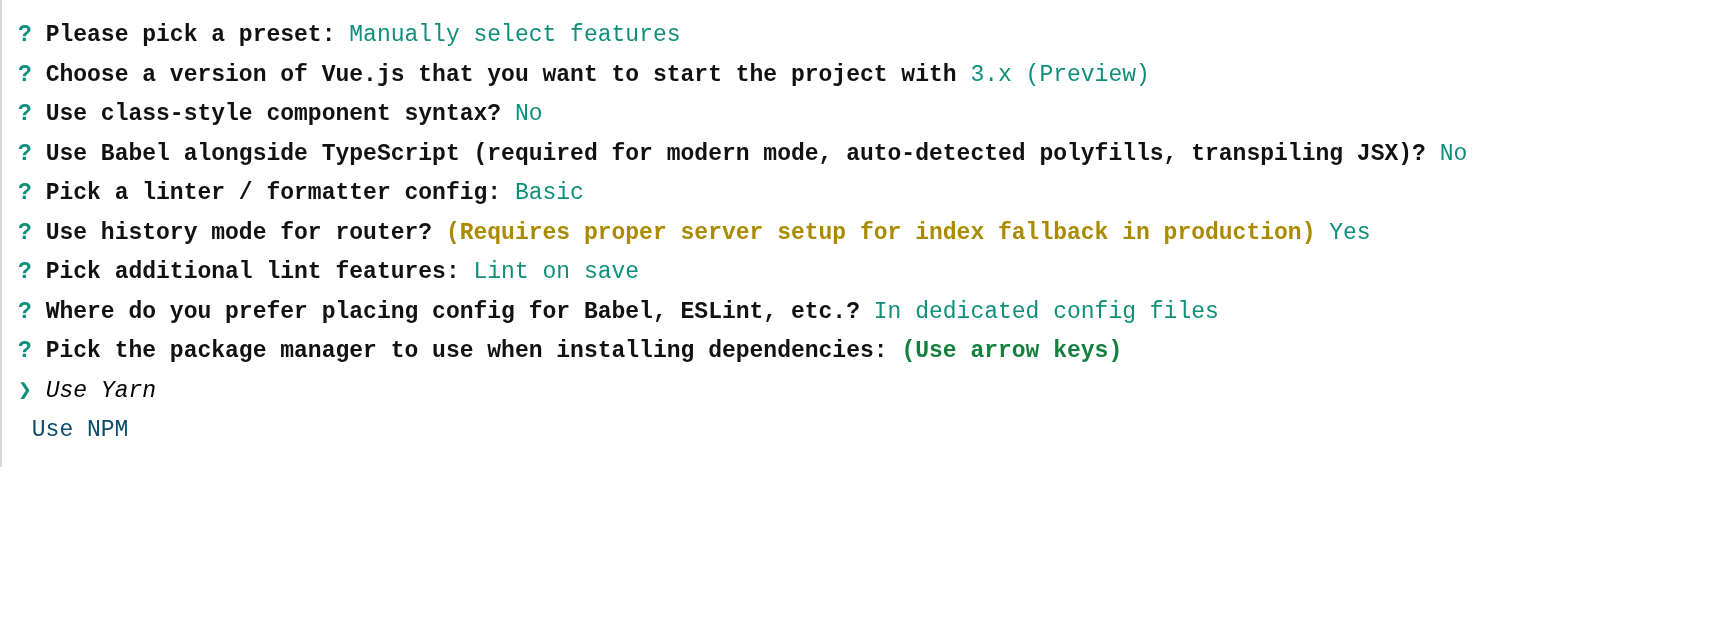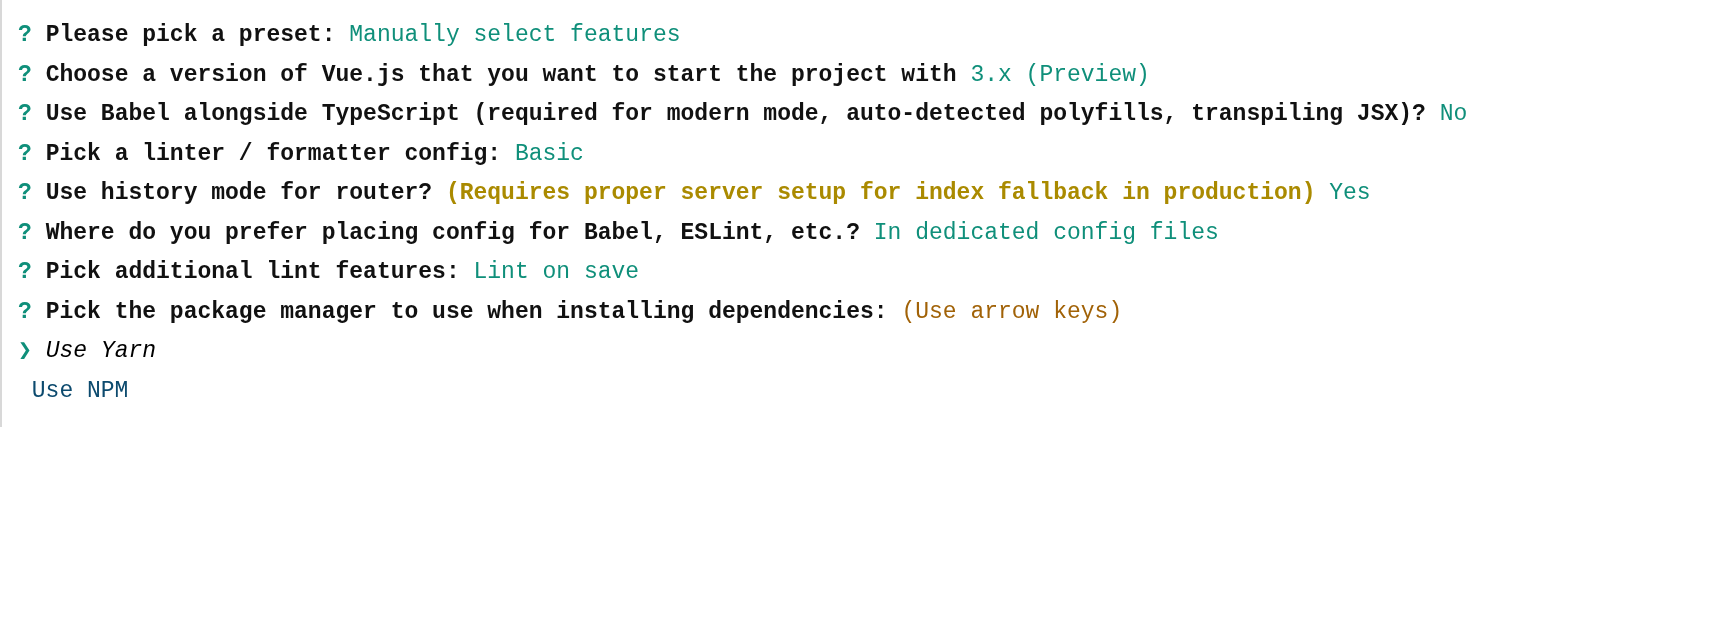--- a/index.html
+++ b/index.html
@@ -41,22 +41,22 @@
       color: #0f8f7a;
       font-weight: normal;
       display: inline;
     }
     .inline-note {
       color: #aa8a00;
       font-weight: bold;
       display: inline;
     }
     .hint {
-      color: #a16207;
-      font-weight: normal;
+      color: #15803d;
+      font-weight: bold;
       display: inline;
     }
     .option-selected {
       color: #000000;
       font-weight: normal;
       display: inline;
       font-style: italic;
     }
     .option {
       color: #0c4a6e;
@@ -78,44 +78,48 @@
     <span class="prompt-marker">?</span>
     <span class="question">Please pick a preset: </span><span class="answer">Manually select features</span>
   </div>
 
 
   <div class="line">
     <span class="prompt-marker">?</span>
     <span class="question">Choose a version of Vue.js that you want to start the project with </span><span class="answer">3.x (Preview)</span>
   </div>
 
+  <div class="line">
+    <span class="prompt-marker">?</span>
+    <span class="question">Use class-style component syntax? </span><span class="answer">No</span>
+  </div>
 
   <div class="line">
     <span class="prompt-marker">?</span>
     <span class="question">Use Babel alongside TypeScript (required for modern mode, auto-detected polyfills, transpiling JSX)? </span><span class="answer">No</span>
   </div>
 
   <div class="line">
     <span class="prompt-marker">?</span>
     <span class="question">Pick a linter / formatter config: </span><span class="answer">Basic</span>
   </div>
 
   <div class="line">
     <span class="prompt-marker">?</span>
     <span class="question">Use history mode for router? </span><span class="inline-note">(Requires proper server setup for index fallback in production) </span><span class="answer">Yes</span>
   </div>
 
   <div class="line">
     <span class="prompt-marker">?</span>
-    <span class="question">Where do you prefer placing config for Babel, ESLint, etc.? </span><span class="answer">In dedicated config files</span>
+    <span class="question">Pick additional lint features: </span><span class="answer">Lint on save</span>
   </div>
 
   <div class="line">
     <span class="prompt-marker">?</span>
-    <span class="question">Pick additional lint features: </span><span class="answer">Lint on save</span>
+    <span class="question">Where do you prefer placing config for Babel, ESLint, etc.? </span><span class="answer">In dedicated config files</span>
   </div>
 
 
 
   <div class="line">
     <span class="prompt-marker">?</span>
     <span class="question">Pick the package manager to use when installing dependencies: </span><span class="hint">(Use arrow keys)</span>
   </div>
 
   <div class="line">

